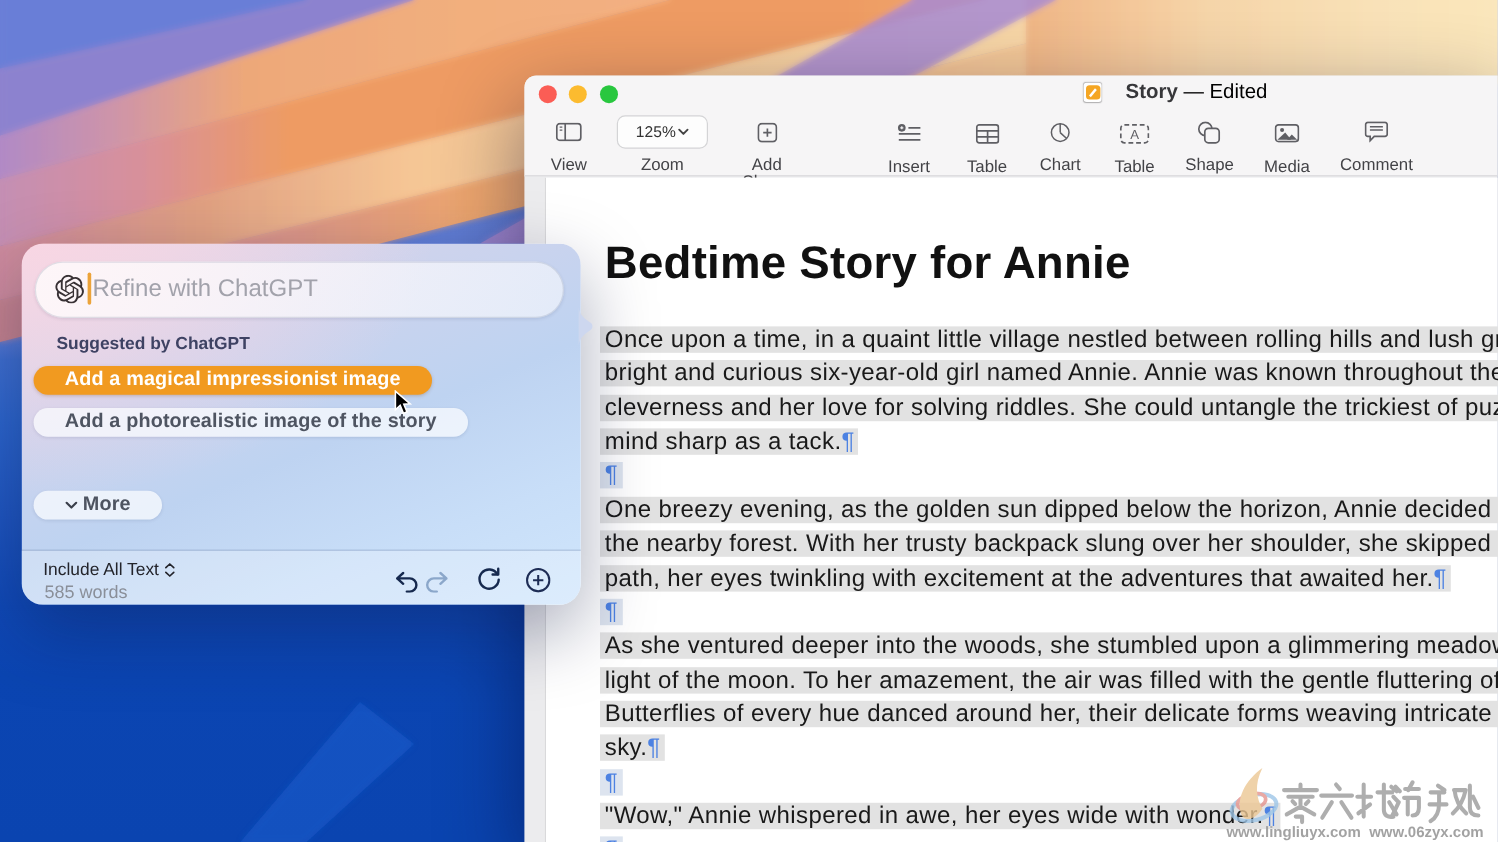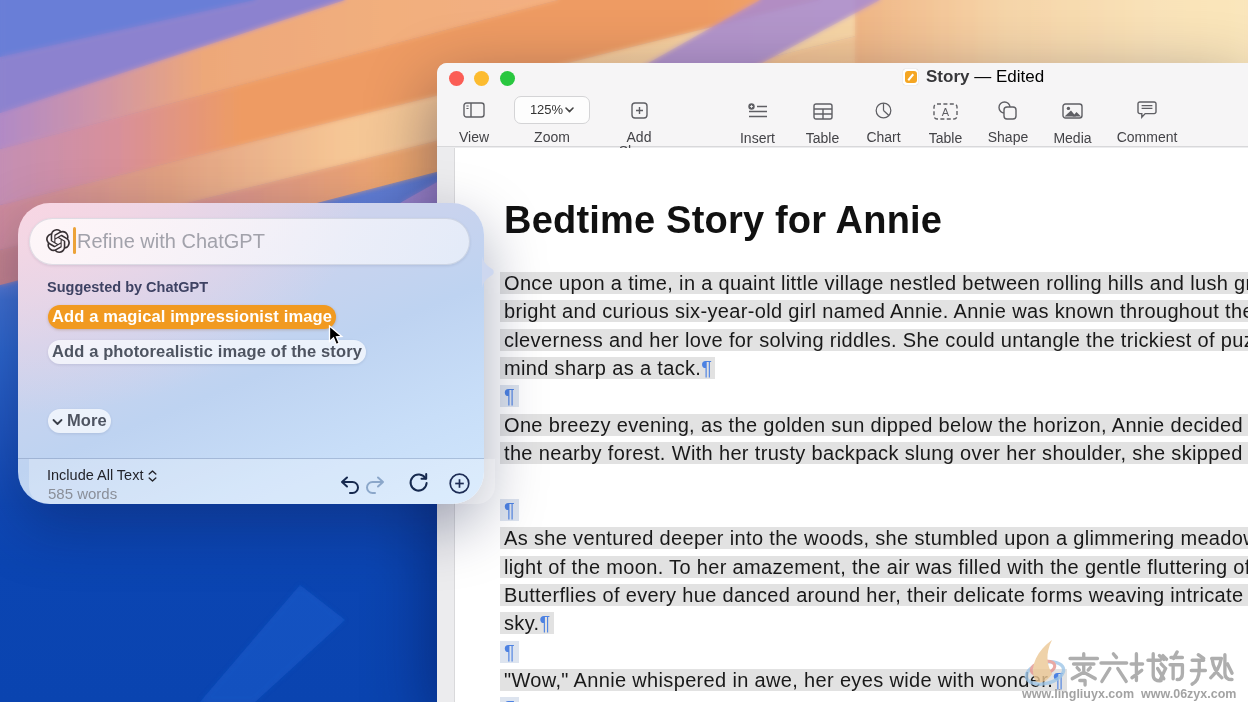--- a/index.html
+++ b/index.html
@@ -8,21 +8,21 @@
   .abs { position:absolute; }
 
   
   .win { position:absolute; left:437px; top:63px; width:811px; height:639px;
          border-top-left-radius:10px; background:#ececee; overflow:hidden;
          box-shadow:0 25px 70px rgba(0,0,40,.45); }
   .tbar { position:absolute; left:0; top:0; width:100%; height:84px;
           background:#f6f5f6; border-bottom:1px solid #d8d8da; }
   .light { position:absolute; width:15px; height:15px; border-radius:50%; top:7.5px; }
   .title { position:absolute; top:4px; left:489px; font-size:17px; height:20px; line-height:20px; }
-  .title b { color:#37373a; font-weight:700; }
+  .title b { color:#37373a; font-weight:700;margin-left:12px; }
   .title span { color:#000000; }
   .ticon { position:absolute; left:466px; top:6px; width:15px; height:16px;
            background:#fff; border-radius:2.5px; box-shadow:0 0 1px rgba(0,0,0,.3); }
   .ticon i { position:absolute; left:1.5px; top:1.5px; width:12px; height:12px;
              background:#f5a623; border-radius:3px; }
   .tool { position:absolute; text-align:center; color:#434347; font-size:14px; }
   .tool .ic { height:20px; display:flex; align-items:center; justify-content:center; }
   .tool .lb { margin-top:10px; line-height:14px; }
   .zoombox { position:absolute; left:77px; top:33px; width:76px; height:28px;
              border:1px solid #d4d4d6; background:#fdfdfd; border-radius:7px;
@@ -35,40 +35,40 @@
   h1.head { position:absolute; left:504px; top:186px; font-size:38px; font-weight:700;
             color:#111; letter-spacing:.2px; white-space:nowrap; }
   .ln { position:absolute; left:500px; height:29px; line-height:28.4px; font-size:20px;
         color:#191919; white-space:nowrap; letter-spacing:.34px; }
   .ln .hl { background:#e2e2e2; padding:0 3px 0 4px; }
   .ln .pc { color:#4d82e2; }
   .ln .hp { background:#dde4ef; padding:0 4px 0 4px; color:#4d82e2; }
 
   
   .pop { position:absolute; left:18px; top:203px; width:466px; height:301px; z-index:5;
-         border-radius:32px;
+         border-radius:18px;
          background:
            radial-gradient(540px 360px at 0% -6%, rgba(249,214,227,1), rgba(249,214,227,0) 64%),
            linear-gradient(158deg, #e8d8e6 0%, #cdd3ed 30%, #bed3f1 55%, #c8def8 78%, #d0e6fc 100%);
          box-shadow:0 22px 60px rgba(5,15,60,.34); }
   .ptail { position:absolute; left:482px; top:256px; z-index:6; }
   .inp { position:absolute; left:11px; top:15px; width:441px; height:47px; border-radius:23.5px;
          background:linear-gradient(100deg, rgba(255,250,251,.88), rgba(244,247,253,.66));
          box-shadow:inset 0 0 0 1px rgba(120,130,160,.22), 0 1px 3px rgba(10,20,60,.10); }
   .inp svg.oai { position:absolute; left:15px; top:6px; }
   .caret { position:absolute; left:43.5px; top:9px; width:3.6px; height:27px; background:#eca339; border-radius:2px; }
   .ph { position:absolute; left:48px; top:0; height:47px; line-height:47px; font-size:20px; color:#a2a2ab; }
   .sug { position:absolute; left:29px; top:76px; font-size:14.5px; font-weight:700; color:#3e4263; }
-  .pill { position:absolute; left:30px; height:24px; border-radius:12px; font-size:16.5px;
-          font-weight:600; line-height:23px; padding:0 4px; white-space:nowrap; letter-spacing:.12px;
+  .pill { position:absolute; left:10px; height:24px; border-radius:12px; font-size:16.5px;
+          font-weight:600; line-height:23px; padding:0 26px; white-space:nowrap; letter-spacing:.12px;
           color:#4e5461; background:rgba(252,253,255,.72);
           box-shadow:0 1px 3px rgba(10,20,60,.10); }
   .pill.orange { background:#f19a20; color:#fff; box-shadow:0 1px 3px rgba(120,60,0,.25); }
   .divline { position:absolute; left:0; top:255px; width:100%; height:1px; background:rgba(90,110,150,.3); }
-  .bbar { position:absolute; left:11px; top:256px; width:100%; height:45px;
+  .bbar { position:absolute; left:0; top:256px; width:100%; height:45px;
           background:rgba(255,255,255,.26); border-radius:0 0 18px 18px; }
   .iat { position:absolute; left:18px; top:8px; font-size:14.5px; font-weight:500; color:#23242b; }
   .wc  { position:absolute; left:19px; top:26px; font-size:15px; color:#8a8f99; }
   .bico { position:absolute; top:11px; }
 
   
   .wm { position:absolute; pointer-events:none; }
 </style>
 </head>
 <body>
@@ -264,20 +264,21 @@
 
 <div class="doc">
   <h1 class="head">Bedtime Story for Annie</h1>
   <div class="ln" style="top:256px"><span class="hl">Once upon a time, in a quaint little village nestled between rolling hills and lush green meadows,</span></div>
   <div class="ln" style="top:284.4px"><span class="hl">bright and curious six-year-old girl named Annie. Annie was known throughout the village for</span></div>
   <div class="ln" style="top:312.7px"><span class="hl">cleverness and her love for solving riddles. She could untangle the trickiest of puzzles and keep</span></div>
   <div class="ln" style="top:341.1px"><span class="hl">mind sharp as a tack.<span class="pc">¶</span></span></div>
   <div class="ln" style="top:369.4px"><span class="hp">¶</span></div>
   <div class="ln" style="top:397.8px"><span class="hl">One breezy evening, as the golden sun dipped below the horizon, Annie decided to explore</span></div>
   <div class="ln" style="top:426.1px"><span class="hl">the nearby forest. With her trusty backpack slung over her shoulder, she skipped down the</span></div>
+  <div class="ln" style="top:454.5px"><span class="hl">path, her eyes twinkling with excitement at the adventures that awaited her.<span class="pc">¶</span></span></div>
   <div class="ln" style="top:482.8px"><span class="hp">¶</span></div>
   <div class="ln" style="top:511.2px"><span class="hl">As she ventured deeper into the woods, she stumbled upon a glimmering meadow bathed in</span></div>
   <div class="ln" style="top:539.5px"><span class="hl">light of the moon. To her amazement, the air was filled with the gentle fluttering of countless</span></div>
   <div class="ln" style="top:567.9px"><span class="hl">Butterflies of every hue danced around her, their delicate forms weaving intricate patterns in</span></div>
   <div class="ln" style="top:596.2px"><span class="hl">sky.<span class="pc">¶</span></span></div>
   <div class="ln" style="top:624.6px"><span class="hp">¶</span></div>
   <div class="ln" style="top:652.9px"><span class="hl">"Wow," Annie whispered in awe, her eyes wide with wonder.<span class="pc">¶</span></span></div>
   <div class="ln" style="top:681.3px"><span class="hp">¶</span></div>
 </div>
 

